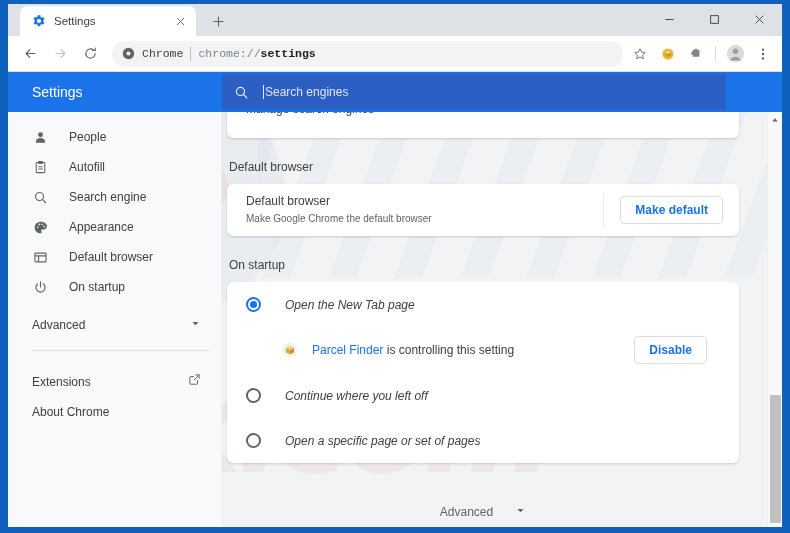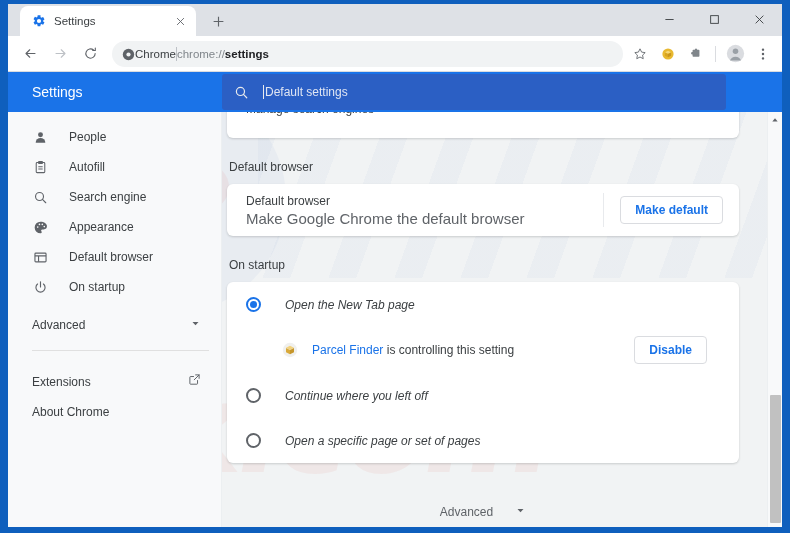--- a/index.html
+++ b/index.html
@@ -88,21 +88,23 @@
   }
   .nav-btn.disabled { color: #bdc1c6; }
 
   #omnibox {
     flex: 1 1 auto;
     height: 26px; margin-left: 6px; margin-right: 2px;
     background: #f1f3f4;
     border-radius: 13px;
     display: flex; align-items: center;
     padding: 0 10px;
+    gap: 7px;
     min-width: 0;
+    font-family: Liberation Mono, monospace;
   }
   #omnibox-chrome-icon { width: 13px; height: 13px; flex:0 0 13px; }
   #omnibox-scheme-label {
     font-size: 11.5px; color: #3c4043; white-space: nowrap;
   }
   #omnibox-divider {
     width: 1px; height: 14px; background: #bdc1c6; flex: 0 0 1px;
   }
   #omnibox-url {
     font-size: 11.5px; color: #80868b; white-space: nowrap;
@@ -289,21 +291,21 @@
   #row-manage-engines .row-label { flex: 1 1 auto; font-size: 12px; color: #3c4043; }
 
   
   #card-default-browser {
     display: flex; align-items: center;
     height: 52px;
     padding: 0 16px 0 19px;
   }
   #default-browser-texts { flex: 1 1 auto; }
   .row-primary { font-size: 12px; color: #3c4043; line-height: 17px; }
-  .row-secondary { font-size: 15px; color: #5f6368; line-height: 16px; margin-top: 1px; }
+  .row-secondary { font-size: 10px; color: #5f6368; line-height: 16px; margin-top: 1px; }
   .vsep { width: 1px; height: 34px; background: #e8eaed; margin-right: 16px; flex: 0 0 1px; }
   .text-button {
     border: 1px solid #dadce0;
     border-radius: 4px;
     background: #ffffff;
     color: #1a73e8;
     font-size: 12px;
     font-weight: 600;
     padding: 6px 14px;
     font-family: "Liberation Sans", sans-serif;
@@ -496,21 +498,21 @@
       <div id="settings-title">Settings</div>
       <div id="settings-search">
         <span id="settings-search-icon">
           <svg viewBox="0 0 20 20" width="15" height="15" stroke="#e8eaed" stroke-width="1.6" fill="none" stroke-linecap="round">
             <circle cx="8.6" cy="8.6" r="5.4"></circle>
               <path d="M12.6 12.6 L17 17"></path>
           </svg>
         </span>
         <span id="settings-search-field">
           <span id="settings-search-caret"></span>
-          <span>Default settings</span>
+          <span>Search engines</span>
         </span>
       </div>
     </div>
 
     <div id="settings-body">
 
       <div class="watermark" id="wm-glass"></div>
       <div class="watermark" id="wm-glass-handle"></div>
       <div class="watermark" id="wm-dot1"></div>
       <div class="watermark" id="wm-dot2"></div>

